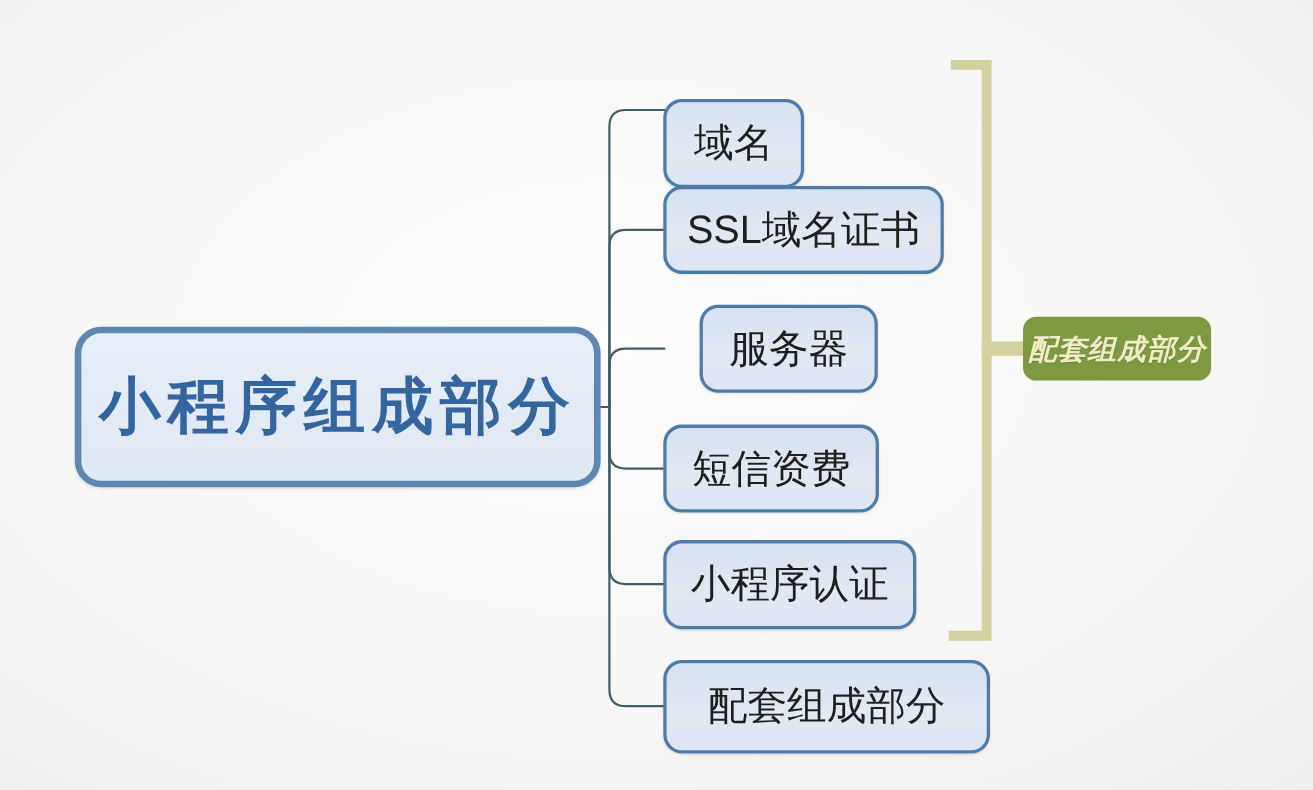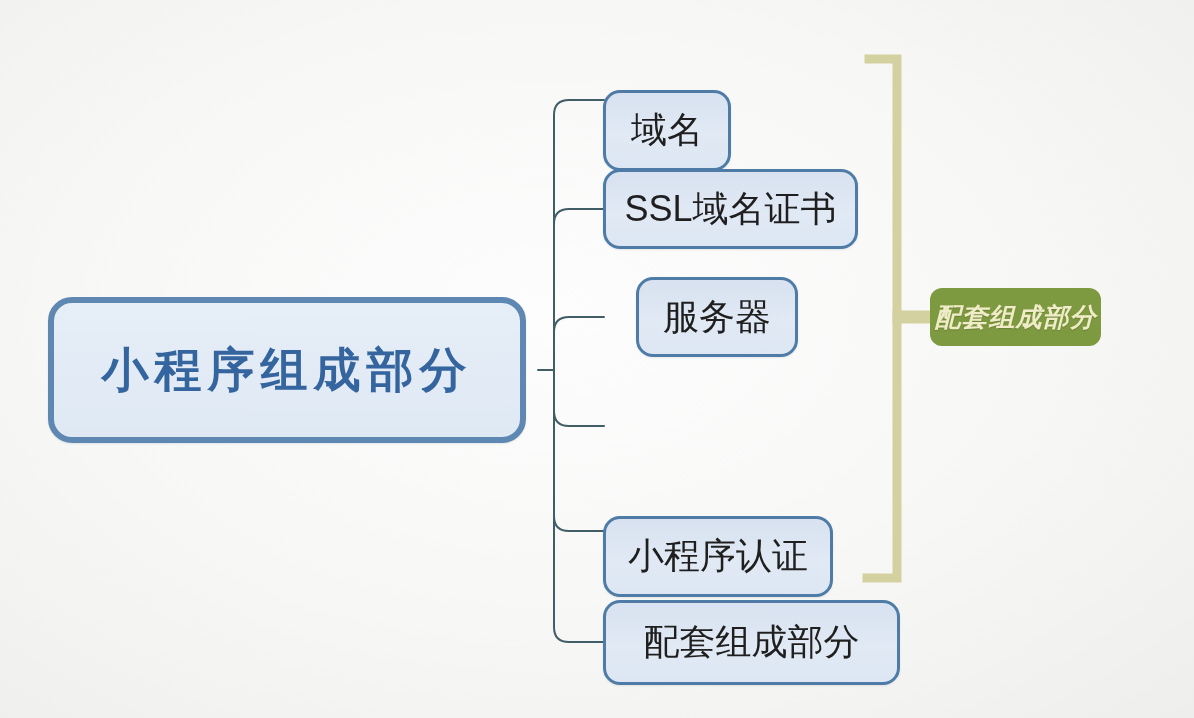--- a/index.html
+++ b/index.html
@@ -26,34 +26,34 @@
     background: linear-gradient(180deg, #d8e2f0 0%, #e0e9f4 55%, #dde7f3 100%);
     border: 3px solid #4e7ca7;
     border-radius: 17px;
     color: #1f1f1f;
     font-size: 36px;
     white-space: nowrap;
     box-shadow: 0 1px 2px rgba(60,80,110,0.12);
     cursor: default;
   }
   .root-node {
-    left: 48px; top: 297px; width: 478px; height: 146px;
+    left: 68px; top: 297px; width: 478px; height: 146px;
     border: 6px solid #5e88b2;
     border-radius: 24px;
     background: linear-gradient(180deg, #e6eef7 0%, #dfe9f4 100%);
     color: #35659e;
     font-weight: bold;
-    font-size: 47px;
+    font-size: 56px;
     letter-spacing: 6px;
   }
   .n1 { left: 603px; top: 52px;  width: 128px; height: 81px; margin-top: 38px; }
   .n2 { left: 603px; top: 169px; width: 255px; height: 80px; }
   .n3 { left: 603px; top: 277px; width: 162px; height: 80px; margin-left: 33px; }
   .n4 { left: 603px; top: 386px; width: 196px; height: 80px; }
-  .n5 { left: 603px; top: 491px; width: 230px; height: 81px; margin-top: 25px; }
+  .n5 { left: 603px; top: 491px; width: 230px; height: 81px; }
   .n6 { left: 603px; top: 600px; width: 297px; height: 85px; }
   .group-label {
     position: absolute;
     left: 930px; top: 288px; width: 171px; height: 58px;
     background: #7d9a40;
     border-radius: 12px;
     display: flex;
     align-items: center;
     justify-content: center;
     color: #f0ecc8;
@@ -97,20 +97,23 @@
   </div>
 
   <div class="node n2">
     <span>SSL域名证书</span>
   </div>
 
   <div class="node n3">
     <span>服务器</span>
   </div>
 
+  <div class="node n4">
+    <span>短信资费</span>
+  </div>
 
   <div class="node n5">
     <span>小程序认证</span>
   </div>
 
   <div class="node n6">
     <span>配套组成部分</span>
   </div>
 
   <div class="group-label">

